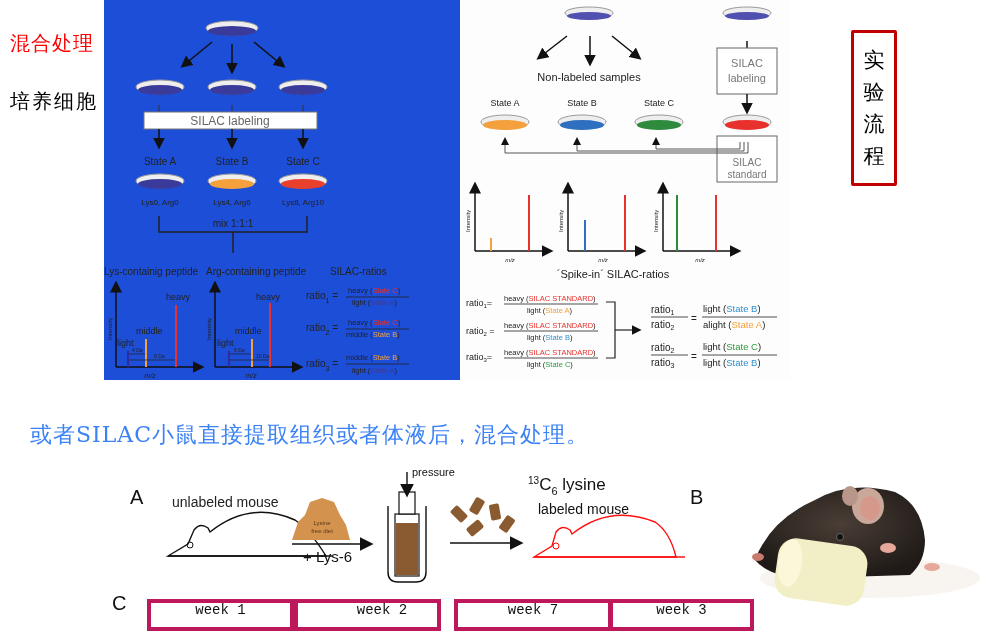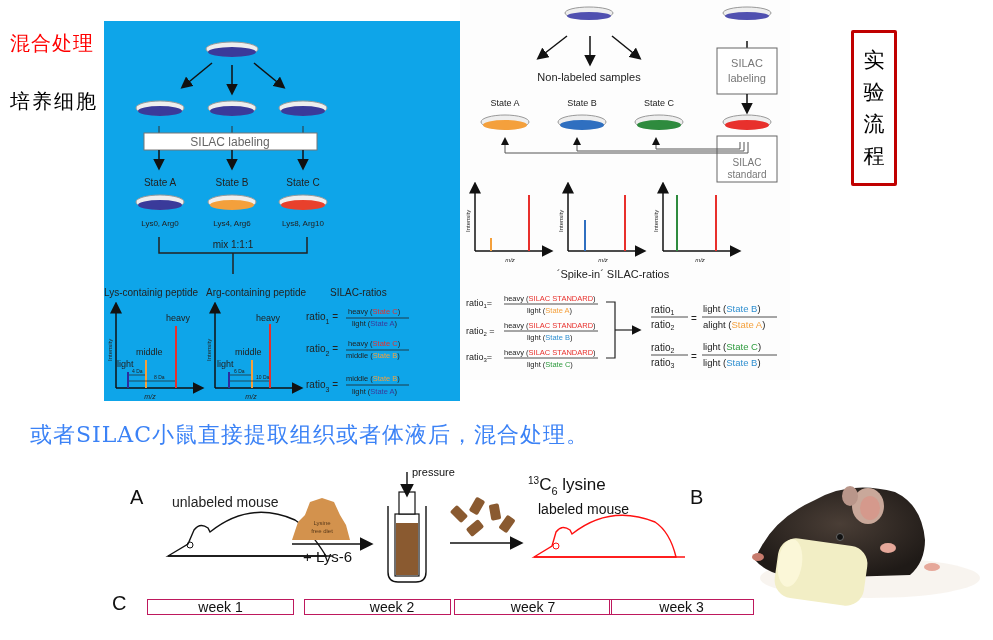--- a/index.html
+++ b/index.html
@@ -5,23 +5,23 @@
     html, body { margin:0; padding:0; background:#ffffff; }
     body { width:993px; height:640px; position:relative; overflow:hidden; font-family:"DejaVu Sans", sans-serif; }
     .abs { position:absolute; }
     .title-red { left:10px; top:30px; font-family:"DejaVu Serif", serif; font-size:20px; color:#ff0000; letter-spacing:1px; }
     .title-black { left:10px; top:88px; font-family:"DejaVu Serif", serif; font-size:20px; color:#000; letter-spacing:2px; }
     .side-box { left:851px; top:30px; width:46px; height:156px; border:3px solid #c00000; box-sizing:border-box; border-radius:2px;
       display:flex; flex-direction:column; align-items:center; justify-content:center; }
     .side-box span { font-family:"DejaVu Serif", serif; font-size:21px; line-height:32px; color:#000; }
     .subtitle { left:30px; top:420px; font-family:"DejaVu Serif", serif; font-size:22px; color:#3b82f6; letter-spacing:1px; }
     svg text { font-family:"Liberation Sans", sans-serif; }
-    .panel { left:104px; top:0; width:356px; height:380px; background:#0ea5e9;margin-top:21px; }
+    .panel { left:104px; top:0; width:356px; height:380px; background:#1d4ed8; }
     .panel2 { left:460px; top:0; width:330px; height:380px; background:#fdfdfd; }
-    .week { top:599px; height:16px; border:1px solid #be185d; box-sizing:border-box; font-family:Liberation Sans, sans-serif;
+    .week { top:599px; height:32px; border:4px solid #be185d; box-sizing:border-box; font-family:Liberation Mono, monospace;
       font-size:14px; line-height:14px; text-align:center; color:#111; }
   </style>
 </head>
 <body>
 
 <div class="abs title-red">混合处理</div>
 <div class="abs title-black">培养细胞</div>
 
 <div class="abs panel">
 <svg width="356" height="380" viewBox="0 0 356 380">
@@ -327,15 +327,15 @@
     <rect x="666" y="82" width="90" height="60" rx="18" fill="#f2eec5" transform="rotate(8 711 112)"></rect>
     <ellipse cx="680" cy="103" rx="12" ry="24" fill="#fbf7d8" transform="rotate(8 680 103)"></ellipse>
     <ellipse cx="778" cy="88" rx="8" ry="5" fill="#e6a89a"></ellipse>
     <ellipse cx="822" cy="107" rx="8" ry="4" fill="#e6a89a"></ellipse>
   </g>
   <text x="2" y="150" font-size="20" fill="#111">C</text>
 </svg>
 </div>
 
 <div class="abs week" style="left:147px; width:147px;">week 1</div>
-<div class="abs week" style="left:304px; width:147px;padding-left:29px;">week 2</div>
+<div class="abs week" style="left:294px; width:147px;padding-left:29px;">week 2</div>
 <div class="abs week" style="left:454px; width:158px;">week 7</div>
 <div class="abs week" style="left:609px; width:145px;">week 3</div>
 
 </body></html>

